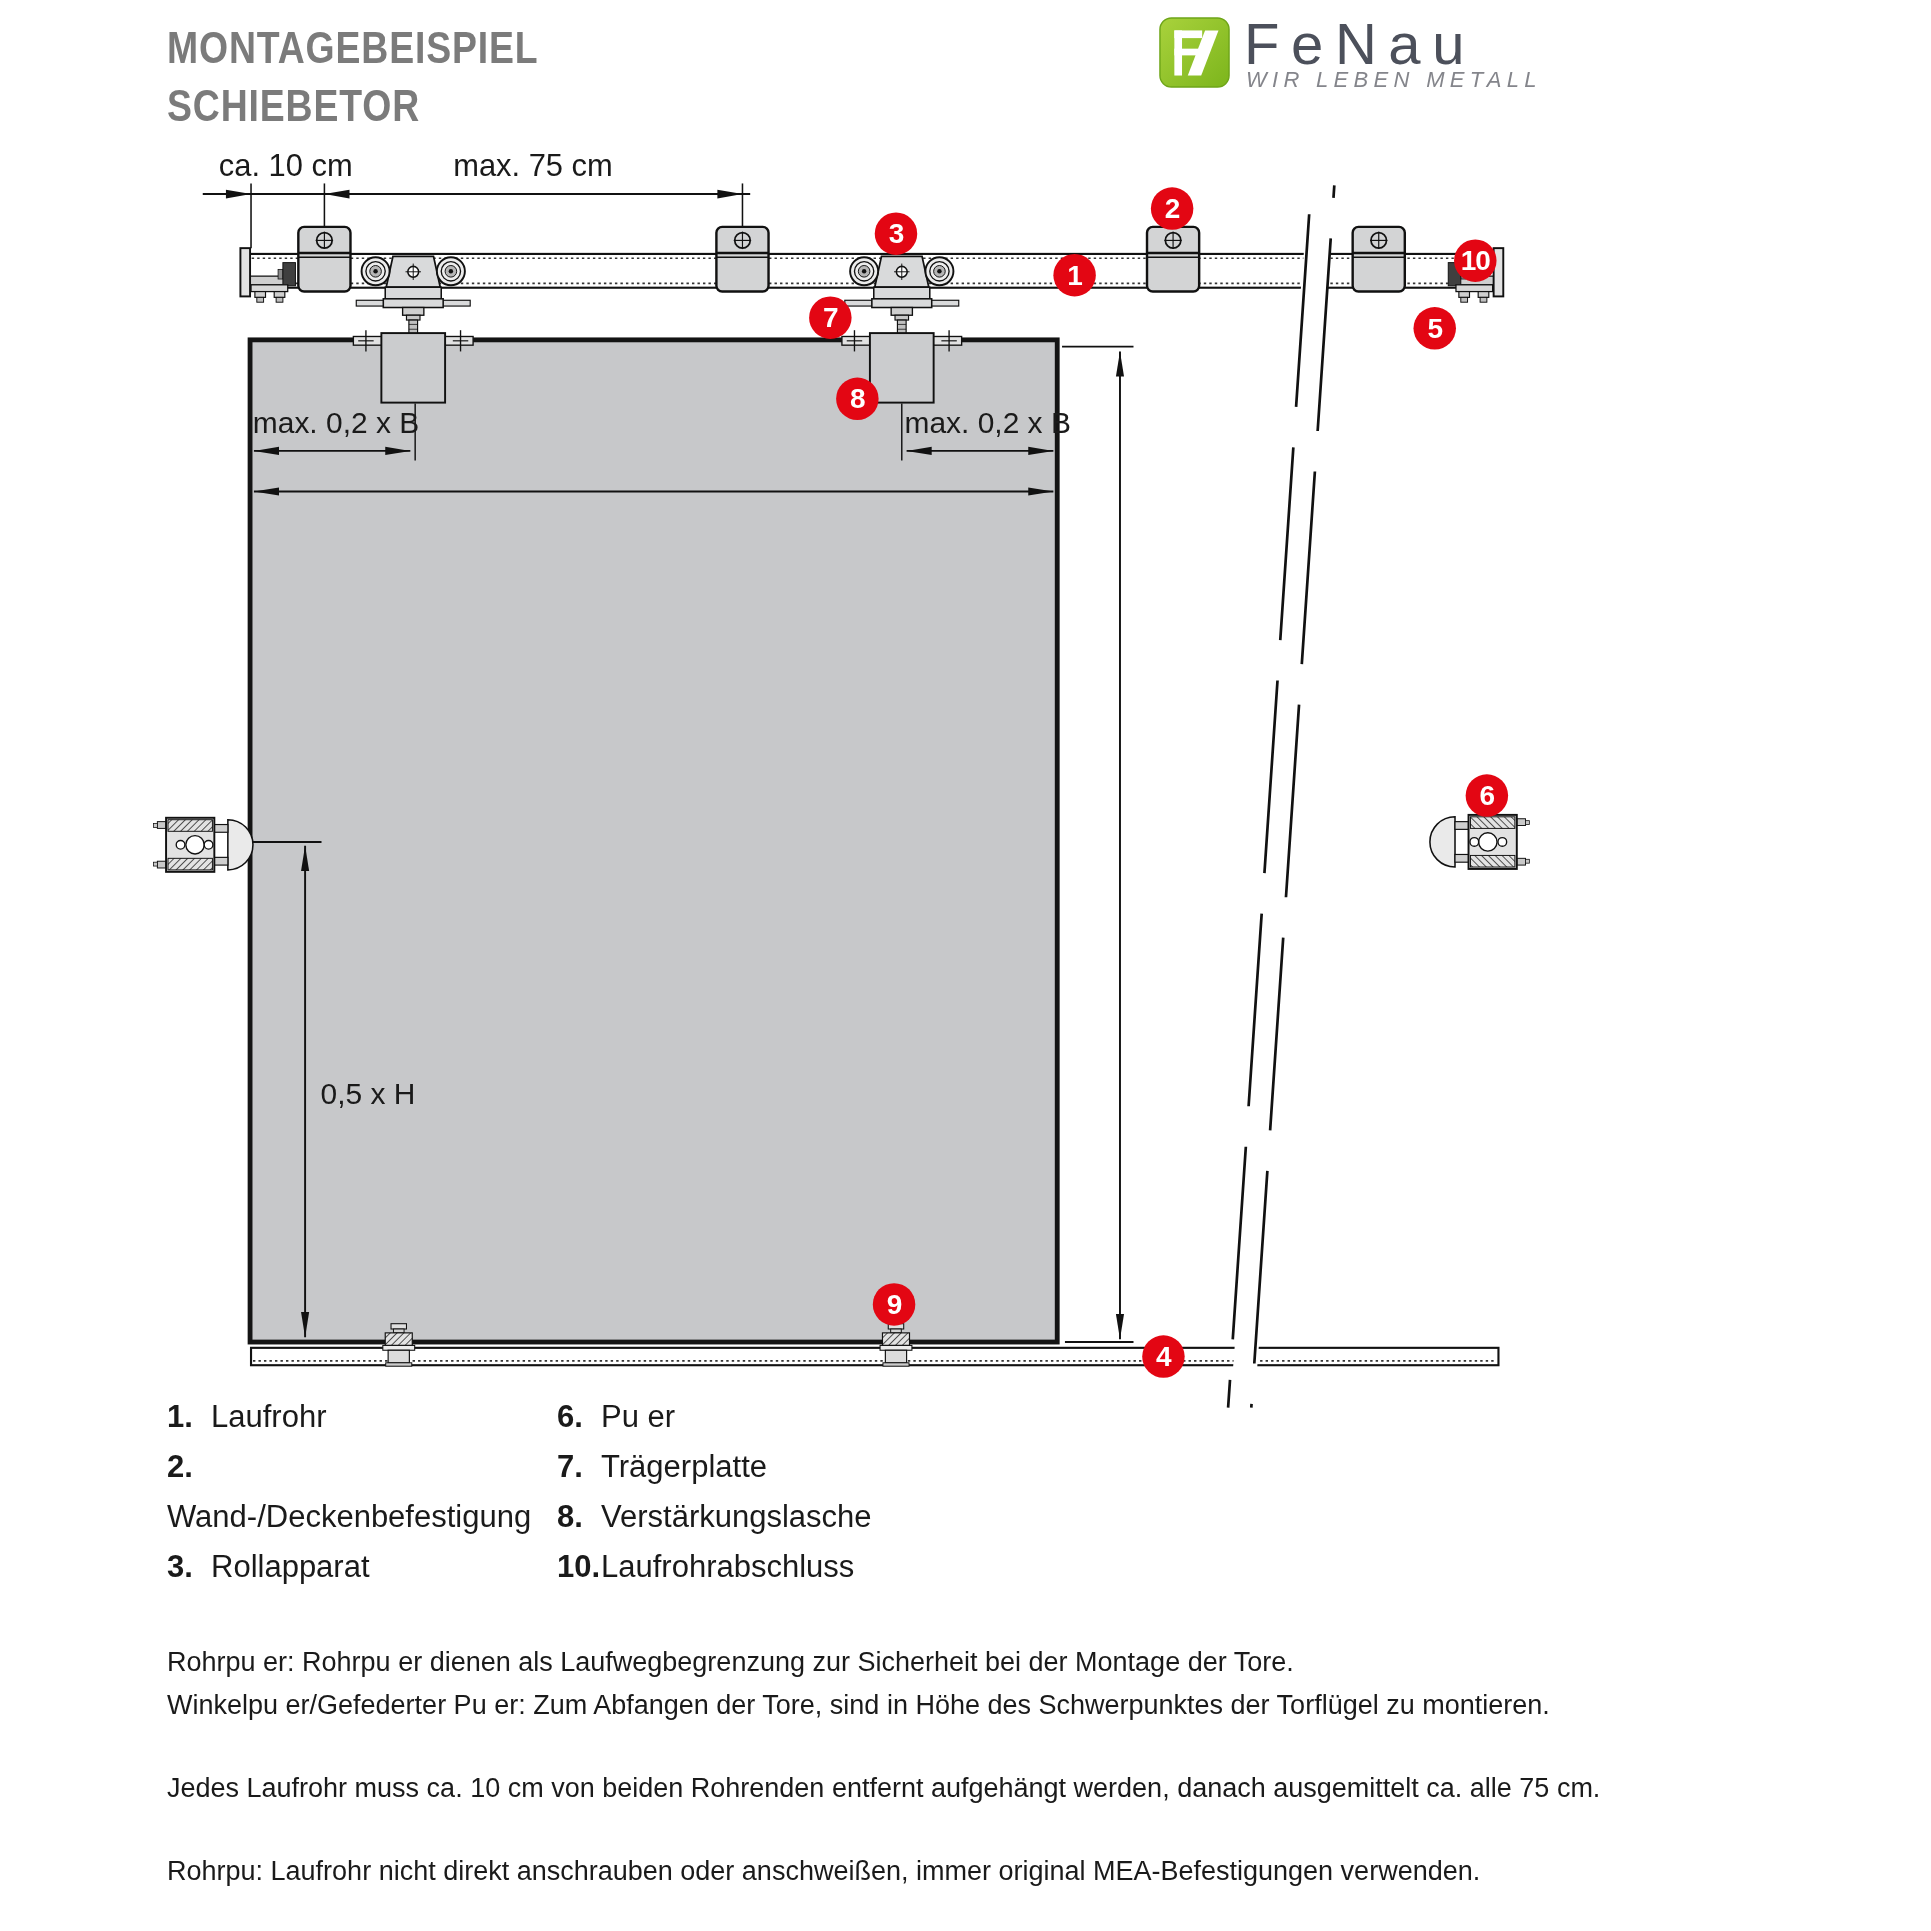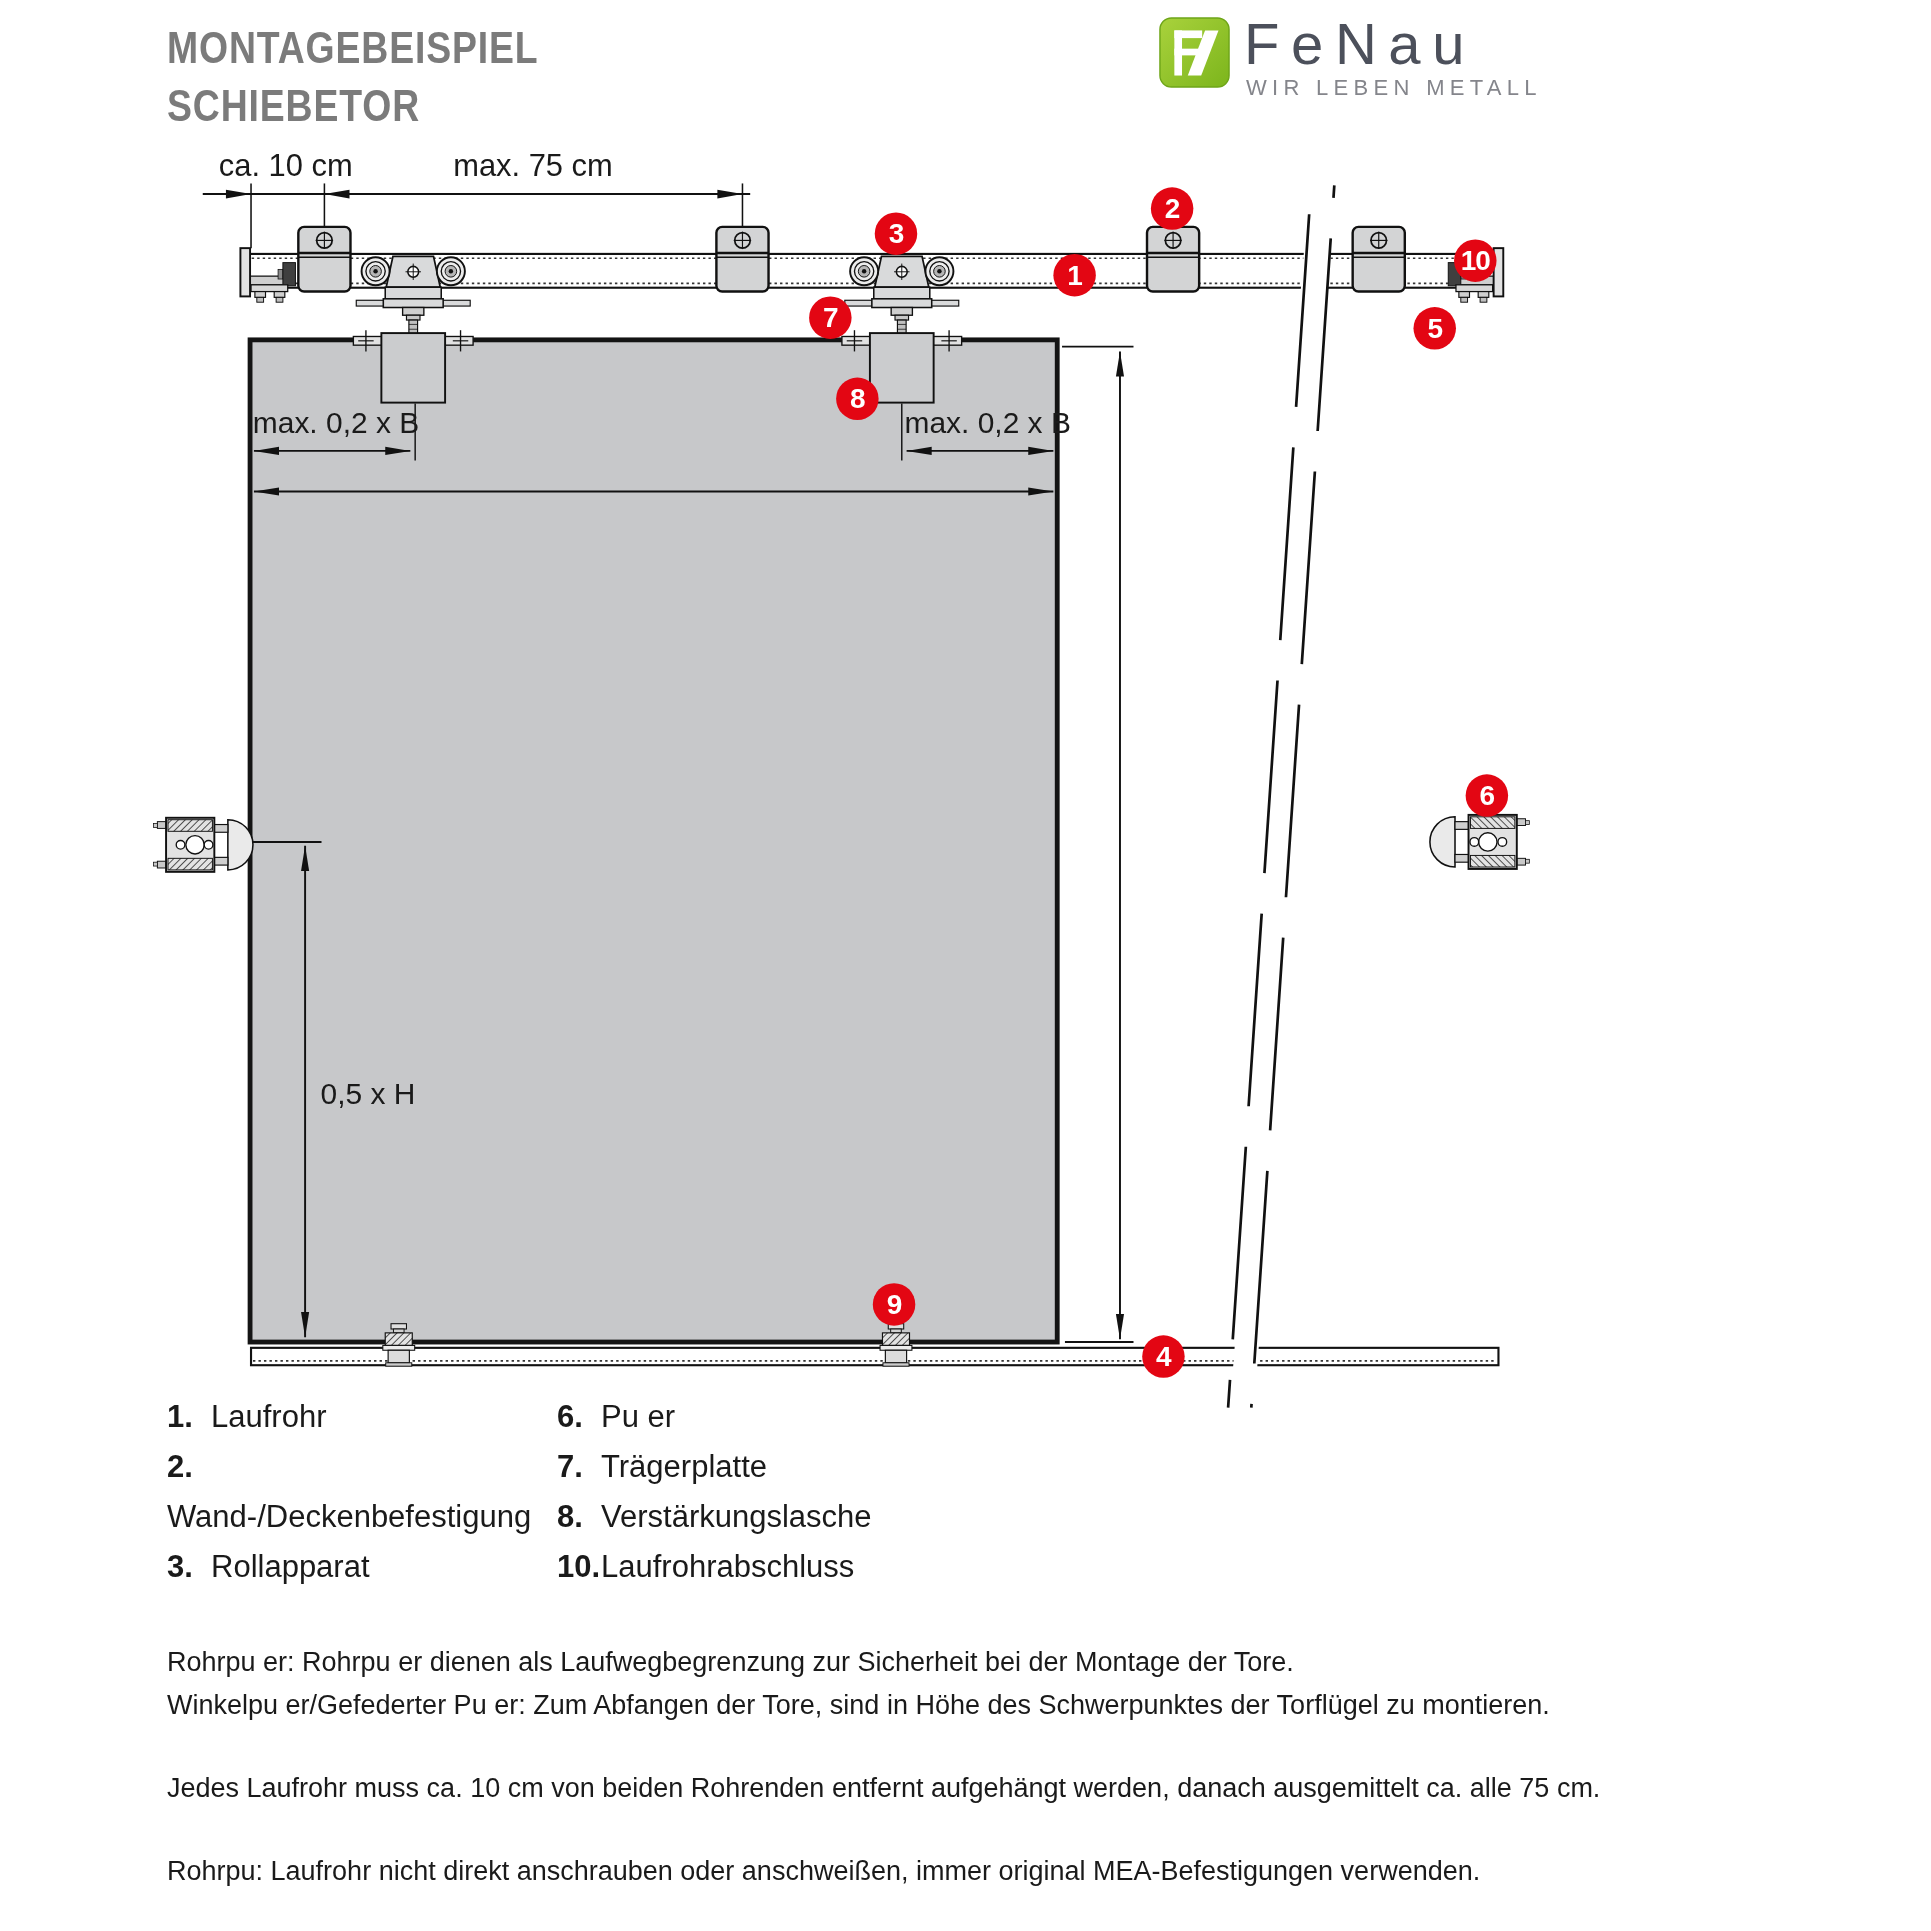--- a/index.html
+++ b/index.html
@@ -5,22 +5,22 @@
   html,body{margin:0;padding:0;background:#fff;}
   .page{position:relative;width:1743px;height:1931px;background:#fff;overflow:hidden;
         font-family:"Liberation Sans",sans-serif;color:#1a1a1a;}
   .title{position:absolute;left:167px;top:19.3px;font-size:44px;font-weight:bold;
          color:#7b7b7b;line-height:58px;letter-spacing:1px;
          transform:scaleX(0.85);transform-origin:left top;}
   .logo{position:absolute;left:1159px;top:15.4px;width:579px;height:87px;}
   .logo .tile{position:absolute;left:0;top:1.9px;}
   .brand{position:absolute;left:85px;top:-5.8px;font-size:58px;letter-spacing:11.6px;
          color:#4c505b;font-weight:normal;}
-  .tagline{position:absolute;left:87px;top:60px;font-size:22px;letter-spacing:5.3px;
-           color:#84858b;}
+  .tagline{position:absolute;left:87px;top:52px;font-size:22px;letter-spacing:5.3px;
+           color:#84858b;font-style:italic;}
   svg.diagram{position:absolute;left:0;top:0;}
   .dlabel{font:31px "Liberation Sans",sans-serif;fill:#1a1a1a;}
   .dlabel.mid{text-anchor:middle;}
   .toplabel{font:32px "Liberation Sans",sans-serif;fill:#1a1a1a;text-anchor:middle;}
   .callout circle{fill:#e30613;}
   .callout text{fill:#fff;font:bold 29px "Liberation Sans",sans-serif;text-anchor:middle;letter-spacing:-1px;}
   .legend{position:absolute;left:167px;top:1392px;display:grid;
           grid-template-columns:381px auto;column-gap:0;font-size:31px;line-height:50px;gap:9px;}
   .litem .lnum{font-weight:bold;display:inline-block;min-width:44px;}
   .note{position:absolute;left:167px;font-size:27px;white-space:nowrap;}

